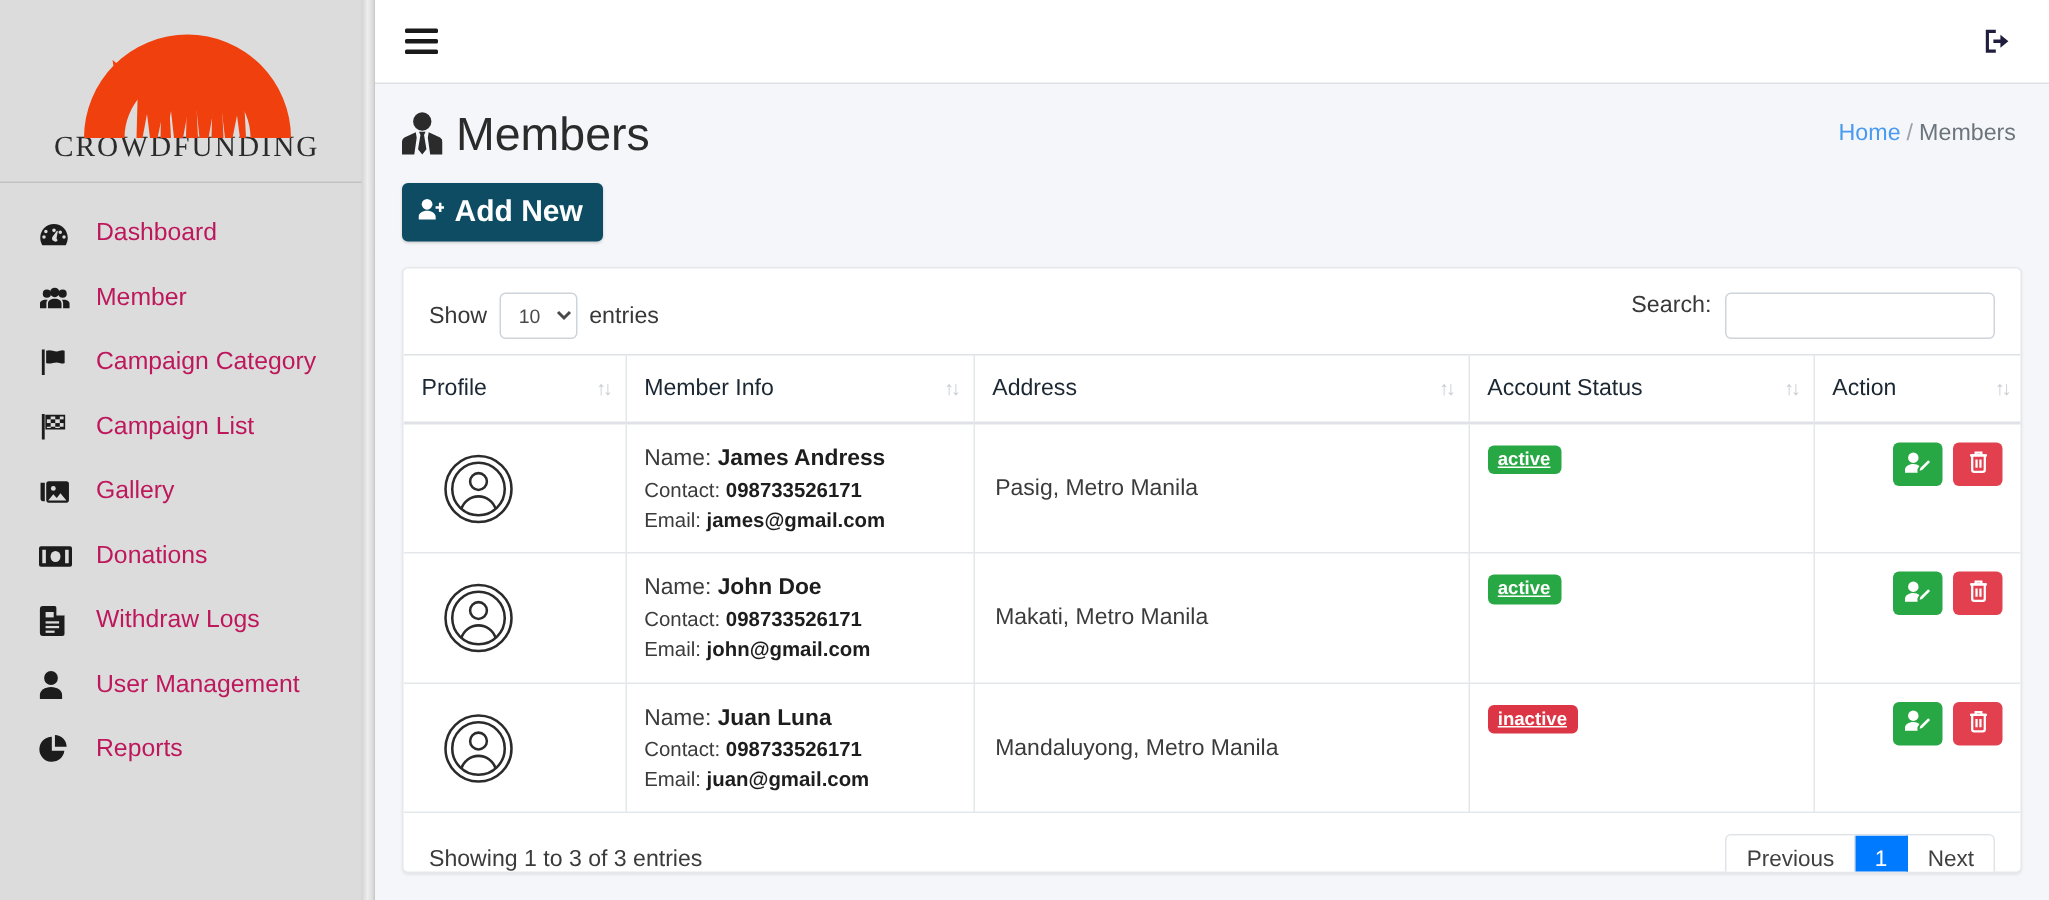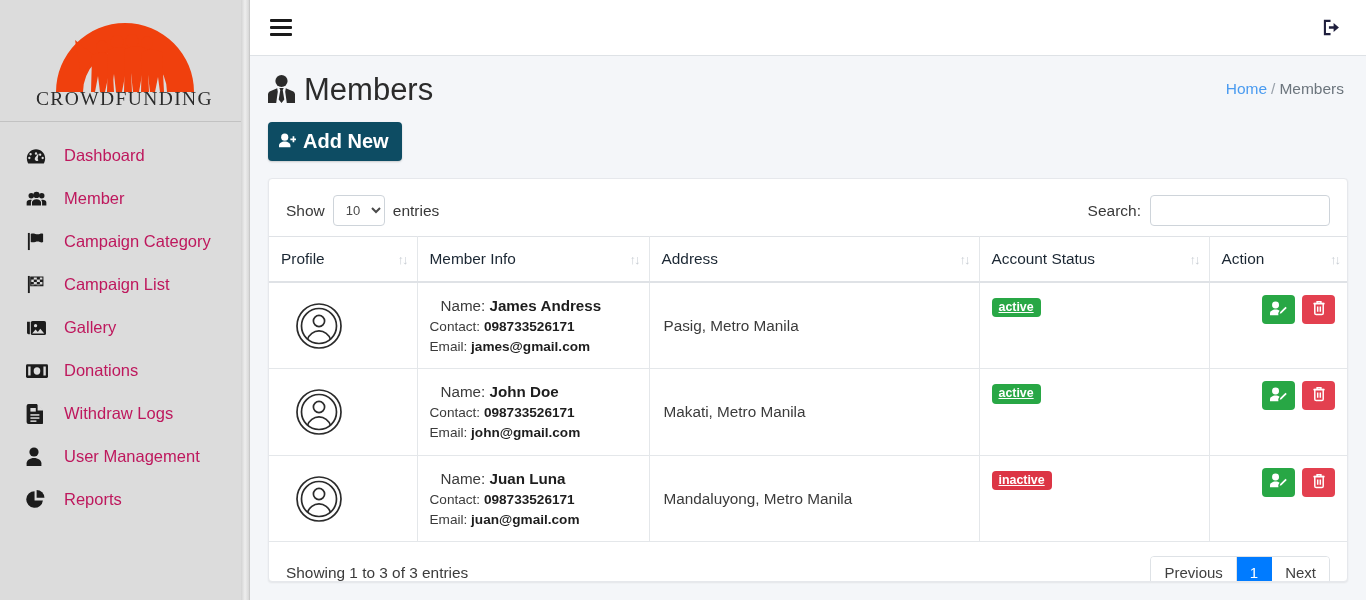--- a/index.html
+++ b/index.html
@@ -113,21 +113,21 @@
   }
   .show-entries { display: flex; align-items: center; gap: 8px; font-size: 15.5px; color: #383838; }
   .sel-entries {
     width: 52px; height: 31px;
     border: 1px solid #ced4da; border-radius: 4px;
     background: #fff; font-size: 13px; color: #4a4a4a;
     padding: 0 4px 0 8px;
     font-family: "Liberation Sans", sans-serif;
     cursor: pointer;
   }
-  .search-wrap { display: flex; align-items: center; gap: 9px; font-size: 15.5px; color: #383838; }
+  .search-wrap { display: flex; align-items: flex-start; gap: 9px; font-size: 15.5px; color: #383838; }
   .search-input {
     width: 180px; height: 31px;
     border: 1px solid #ced4da; border-radius: 4px;
     padding: 0 8px; font-size: 14px;
     font-family: "Liberation Sans", sans-serif;
     outline: none; background: #fff;
   }
 
   table { width: 100%; border-collapse: collapse; table-layout: fixed; }
   thead th {
@@ -151,21 +151,21 @@
     border-right: 1px solid #e4e7ea;
     padding: 12px 12px;
     vertical-align: top;
     font-size: 15.3px; color: #3b3b3b;
     height: 75px;
   }
   tbody td:last-child { border-right: none; }
   .td-profile { text-align: left; padding-left: 26px; vertical-align: middle; }
   .avatar { width: 48px; height: 48px; display: block; }
   .mi-line { font-size: 13.6px; color: #3b3b3b; line-height: 1.45; }
-  .mi-line.name { font-size: 15.2px; margin-left: 11px; }
+  .mi-line.name { font-size: 15.2px; }
   .mi-line b { color: #1d1d1d; }
   .td-address { vertical-align: middle; font-size: 15.3px; color: #3b3b3b; padding-left: 14px; }
   .td-status { vertical-align: top; padding-top: 14px; padding-left: 12px; }
   .badge {
     display: inline-block;
     padding: 3px 7px 4px 7px;
     border-radius: 4px;
     color: #ffffff; font-size: 12.4px; font-weight: 700;
     line-height: 1;
     text-decoration: underline;

